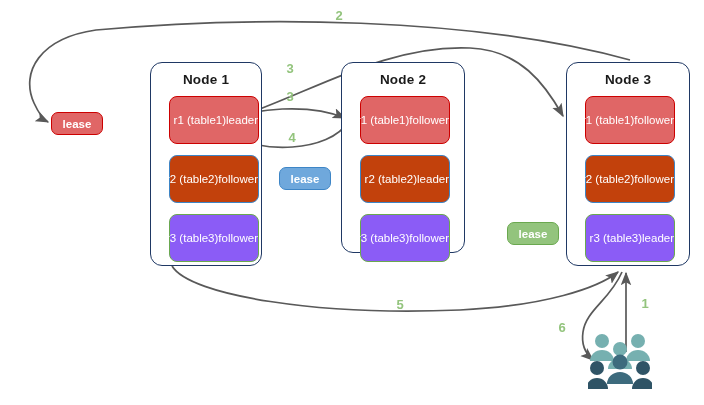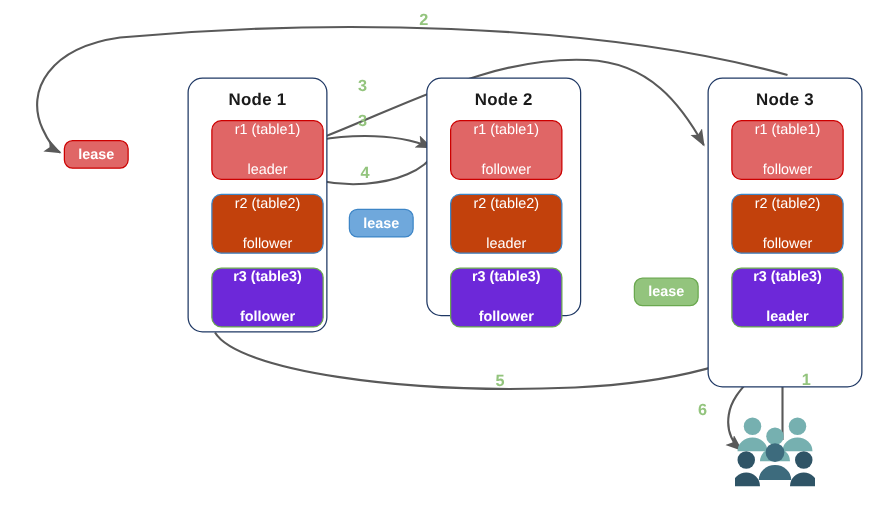--- a/index.html
+++ b/index.html
@@ -7,26 +7,26 @@
        font-family:"Liberation Sans","DejaVu Sans",sans-serif;}
   #stage{position:relative;width:704px;height:405px;background:#fff;}
   #wires{position:absolute;left:0;top:0;width:704px;height:405px;pointer-events:none;}
 
   .node-box{position:absolute;border:1.6px solid #1f3864;border-radius:12px;
             background:#ffffff;box-sizing:border-box;}
   .node-title{position:absolute;left:0;right:0;top:9px;text-align:center;
               font-size:13.5px;font-weight:bold;color:#1a1a1a;letter-spacing:.2px;}
 
   .replica{position:absolute;border-radius:8px;box-sizing:border-box;
-           display:flex;flex-direction:column;align-items:center;justify-content:space-between;
+           display:flex;flex-direction:row;align-items:center;justify-content:flex-end;
            color:#ffffff;font-size:11.5px;line-height:14px;text-align:center;}
   .replica .ln{display:block;white-space:nowrap;}
   .rep-red{background:#e06666;border:1.6px solid #cc0000;}
   .rep-blue{background:#c2410c;border:1.6px solid #3d85c6;}
-  .rep-green{background:#6d28d9;border:1.6px solid #6aa84f;font-weight:bold;}
+  .rep-green{background:#8b5cf6;border:1.6px solid #6aa84f;}
 
   .lease{position:absolute;border-radius:7px;box-sizing:border-box;
          display:flex;align-items:center;justify-content:center;
          color:#ffffff;font-size:11.5px;font-weight:bold;}
   .lease-red{background:#e06666;border:1.6px solid #cc0000;}
   .lease-blue{background:#6fa8dc;border:1.6px solid #3d85c6;}
   .lease-green{background:#93c47d;border:1.6px solid #6aa84f;}
 
   .step{position:absolute;color:#93c47d;font-size:13px;font-weight:bold;
         text-align:center;width:22px;}
@@ -91,21 +91,21 @@
       <span class="ln">r2 (table2)</span>
       <span class="ln">leader</span>
     </div>
 
     <div class="replica rep-green" style="left:18px;top:151px;width:90px;height:48px;">
       <span class="ln">r3 (table3)</span>
       <span class="ln">follower</span>
     </div>
   </div>
 
-  <div class="node-box" style="left:566px;top:62px;width:124px;height:248px;">
+  <div class="node-box" style="left:566px;top:62px;width:124px;height:204px;">
     <div class="node-title">Node 3</div>
 
     <div class="replica rep-red" style="left:18px;top:33px;width:90px;height:48px;">
       <span class="ln">r1 (table1)</span>
       <span class="ln">follower</span>
     </div>
 
     <div class="replica rep-blue" style="left:18px;top:92px;width:90px;height:48px;">
       <span class="ln">r2 (table2)</span>
       <span class="ln">follower</span>

